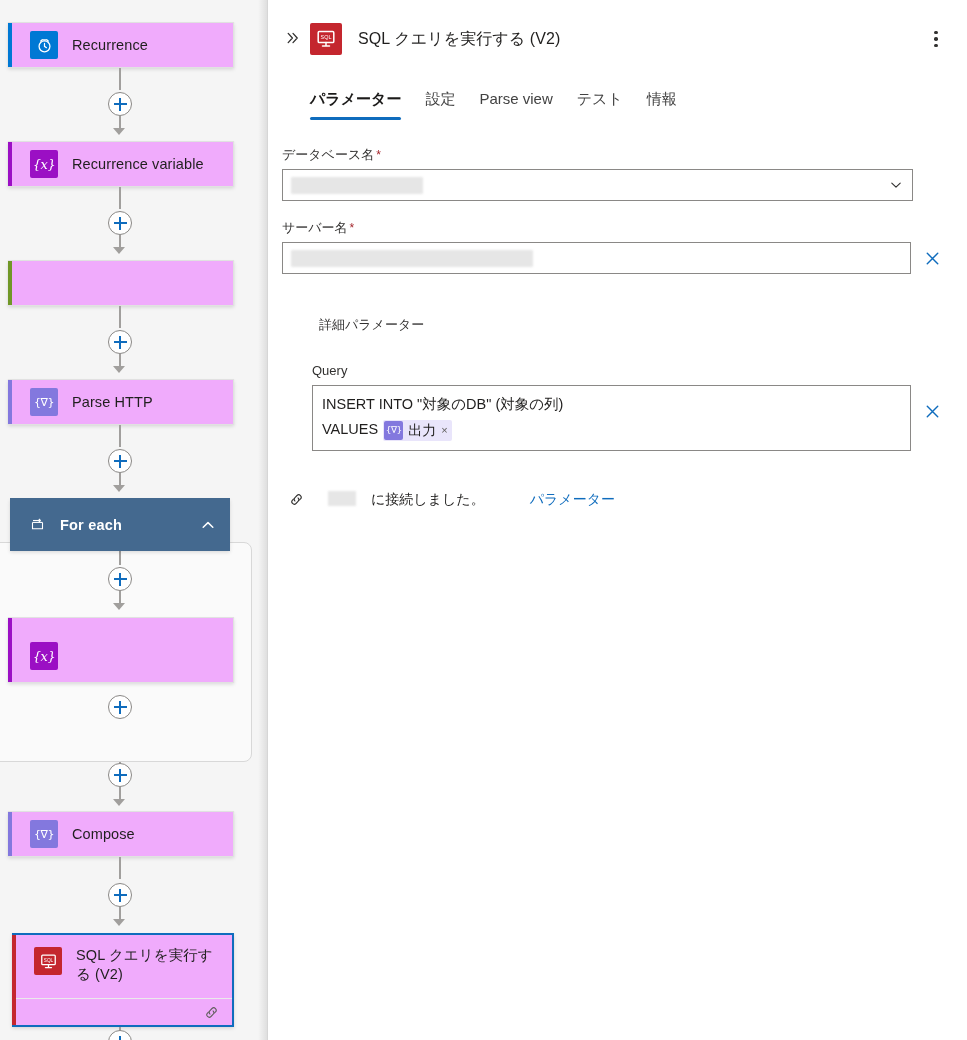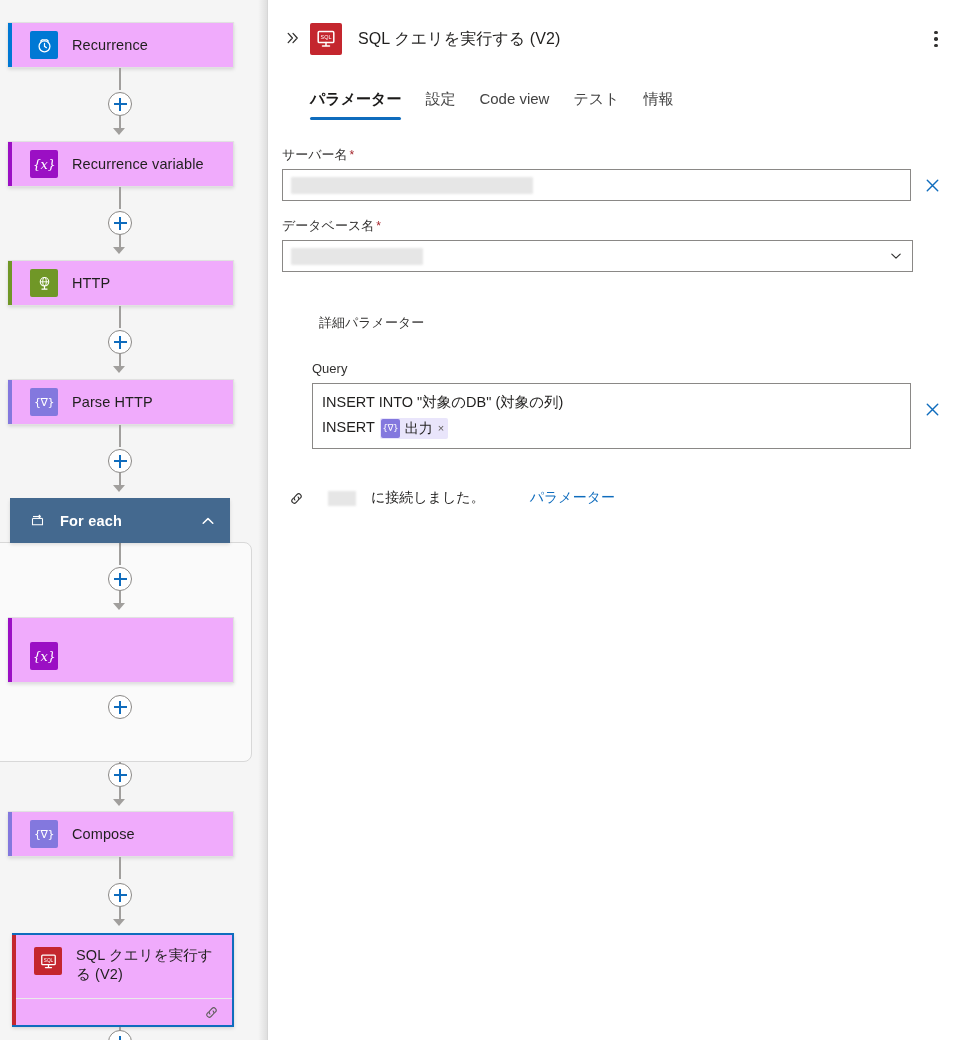--- a/index.html
+++ b/index.html
@@ -100,21 +100,21 @@
   
   #foreach-scope {
     position: absolute;
     left: -14px; top: 542px; width: 266px; height: 220px;
     background: #fafafa;
     border: 1px solid #d8d8d8;
     border-radius: 0 8px 8px 0;
     z-index: 1;
   }
   #foreach-header {
-    position: absolute; left: 10px; top: 498px; width: 220px; height: 45px;
+    position: absolute; left: 10px; top: 498px; width: 220px; height: 53px;
     background: #44698f;
     box-shadow: 0 1.6px 3.6px rgba(0,0,0,0.13);
     display: flex; align-items: center; z-index: 5;
   }
   #foreach-header .fh-ico { margin-left: 18px; width: 18px; height:18px; display:flex; align-items:center; justify-content:center;}
   #foreach-header .fh-label {
     margin-left: 14px; color: #ffffff; font-size: 14.5px; font-weight: bold; letter-spacing: 0.2px;
   }
   #foreach-header .fh-chev { margin-left: auto; margin-right: 14px; display:flex; }
 
@@ -207,21 +207,21 @@
     border-radius: 2px; padding: 1px 4px 1px 1px; margin: 0 1px; vertical-align: middle;
     line-height: 1;
   }
   .token .tk-ico {
     width: 19px; height: 19px; background: #8378de; border-radius: 2px;
     display: inline-flex; align-items: center; justify-content: center; margin-right: 5px;
   }
   .token .tk-label { font-size: 14px; color: #201f1e; }
   .token .tk-x { font-size: 11px; color: #605e5c; margin-left: 5px; }
 
-  #conn-row { display: flex; align-items: center; margin-top: 40px; padding-left: 4px; gap: 13px; }
+  #conn-row { display: flex; align-items: flex-start; margin-top: 40px; padding-left: 4px; gap: 13px; }
   #conn-icon { width: 20px; display:flex; align-items:center; justify-content:center; margin-right: 9px; }
   #conn-redacted { width: 28px; height: 15px; background: #e6e6e6; filter: blur(1.2px); margin-right: 2px; }
   #conn-text { font-size: 14px; color: #201f1e; }
   #conn-link { font-size: 14px; color: #0f6cbd; margin-left: 32px; cursor: pointer; }
 </style>
 </head>
 <body>
 
 <div id="app">
 
@@ -265,31 +265,20 @@
     <div class="conn" style="top:187px; height:22px;"></div>
     <div class="plusbtn" style="top:211px;">
         <span class="pv"></span>
         <span class="ph"></span>
       </div>
     <div class="conn" style="top:235px; height:16px;"></div>
     <div class="arrowhead" style="top:247px;"></div>
 
     <div class="node" style="left:8px; top:260px; width:226px; height:46px;">
       <div class="accent" style="background:#709727;"></div>
-      <div class="node-body">
-        <div class="node-ico" style="background:#709727;">
-          <svg class="gl" width="17" height="17" viewBox="0 0 20 20" aria-hidden="true">
-            <circle cx="10" cy="8" r="5" fill="none" stroke="#fff" stroke-width="1.3"></circle>
-            <ellipse cx="10" cy="8" rx="2.2" ry="5" fill="none" stroke="#fff" stroke-width="1.1"></ellipse>
-            <path d="M5.2 8h9.6" stroke="#fff" stroke-width="1.1"></path>
-            <path d="M10 13v3.4M7 16.6h6" stroke="#fff" stroke-width="1.4" stroke-linecap="round"></path>
-          </svg>
-        </div>
-        <div class="node-label">HTTP</div>
-      </div>
     </div>
 
     <div class="conn" style="top:306px; height:22px;"></div>
     <div class="plusbtn" style="top:330px;">
         <span class="pv"></span>
         <span class="ph"></span>
       </div>
     <div class="conn" style="top:354px; height:16px;"></div>
     <div class="arrowhead" style="top:366px;"></div>
 
@@ -429,68 +418,68 @@
       <div id="panel-menu">
         <i></i>
           <i></i>
           <i></i>
       </div>
     </div>
 
     <div id="tabs">
       <div class="tab active">パラメーター</div>
       <div class="tab">設定</div>
-      <div class="tab">Code view</div>
+      <div class="tab">Parse view</div>
       <div class="tab">テスト</div>
       <div class="tab">情報</div>
     </div>
 
     <div id="form">
+
+      <div class="field" style="padding-right:36px; margin-bottom:18px;">
+        <span class="flabel">
+          <span>データベース名</span><span class="req">*</span>
+        </span>
+        <div class="textbox">
+          <div class="redacted" style="width:132px;"></div>
+          <span class="chev-down-box">
+            <svg width="14" height="14" viewBox="0 0 16 16" aria-hidden="true">
+              <path d="M3.2 5.8L8 10.4l4.8-4.6" fill="none" stroke="#323130" stroke-width="1.3" stroke-linecap="round" stroke-linejoin="round"></path>
+            </svg>
+          </span>
+        </div>
+      </div>
 
       <div class="field">
         <span class="flabel">
           <span>サーバー名</span><span class="req">*</span>
         </span>
         <div class="inputrow">
           <div class="textbox">
             <div class="redacted" style="width:242px;"></div>
           </div>
           <div class="clearbtn">
             <svg width="19" height="19" viewBox="0 0 20 20" aria-hidden="true">
               <path d="M4.5 4.5l11 11M15.5 4.5l-11 11" stroke="#0f6cbd" stroke-width="1.5" stroke-linecap="round"></path>
             </svg>
           </div>
         </div>
       </div>
 
-      <div class="field" style="padding-right:36px; margin-bottom:18px;">
-        <span class="flabel">
-          <span>データベース名</span><span class="req">*</span>
-        </span>
-        <div class="textbox">
-          <div class="redacted" style="width:132px;"></div>
-          <span class="chev-down-box">
-            <svg width="14" height="14" viewBox="0 0 16 16" aria-hidden="true">
-              <path d="M3.2 5.8L8 10.4l4.8-4.6" fill="none" stroke="#323130" stroke-width="1.3" stroke-linecap="round" stroke-linejoin="round"></path>
-            </svg>
-          </span>
-        </div>
-      </div>
-
       <div class="field" style="margin-top:42px; margin-bottom:0;padding-left:37px;">
         <span class="flabel">詳細パラメーター</span>
       </div>
 
       <div class="field" id="query-field">
         <span class="flabel">Query</span>
         <div id="query-row">
           <div id="query-box">
             <div>INSERT INTO "対象のDB" (対象の列)</div>
             <div>
-              <span>INSERT</span>
+              <span>VALUES</span>
               <span class="token">
                 <span class="tk-ico">
                     <span class="ico-nabla" style="font-size:9px;">{∇}</span>
                   </span>
                 <span class="tk-label">出力</span>
                 <span class="tk-x">×</span>
               </span>
             </div>
           </div>
           <div class="clearbtn" style="margin-top:10px;">

